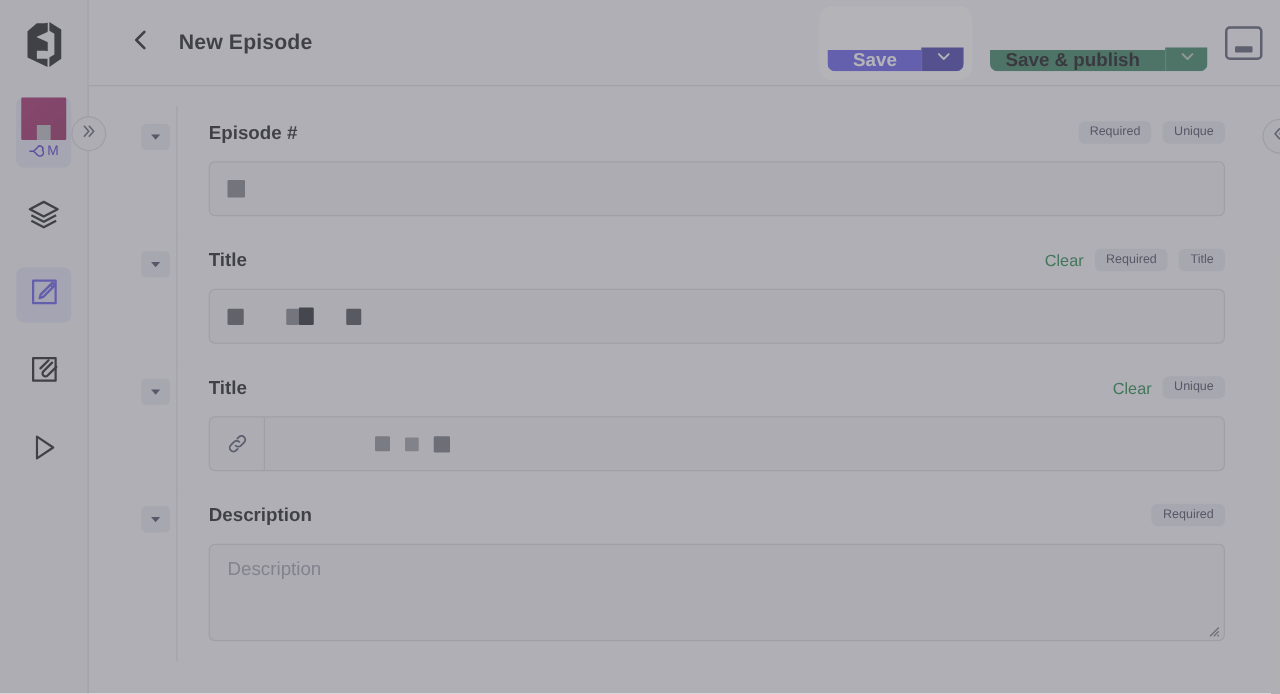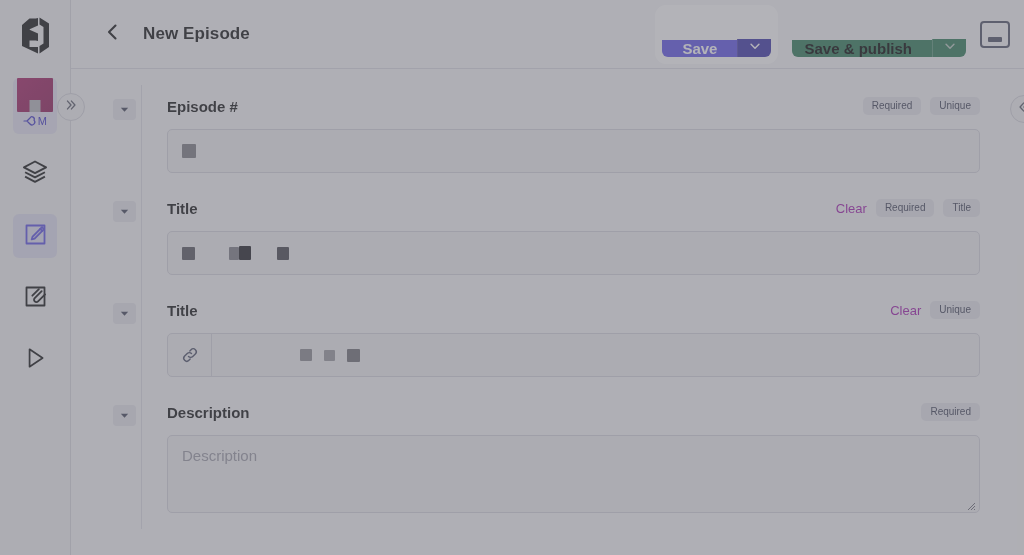--- a/index.html
+++ b/index.html
@@ -190,21 +190,21 @@
   .field-meta { margin-left: auto; display: flex; align-items: center; gap: 9px; }
 
   .pill {
     font-size: 10px; color: #3d4156;
     background: #e7e7ed;
     border-radius: 5px;
     padding: 4px 9px;
     line-height: 1;
   }
   .link {
-    font-size: 13px; color: #a21caf;
+    font-size: 13px; color: #15803d;
   }
 
   .input {
     height: 44px;
     border: 1px solid #d6d6de;
     border-radius: 5px;
     background: #f0f0f3;
     display: flex; align-items: center;
     padding: 0 14px;
     gap: 10px;

